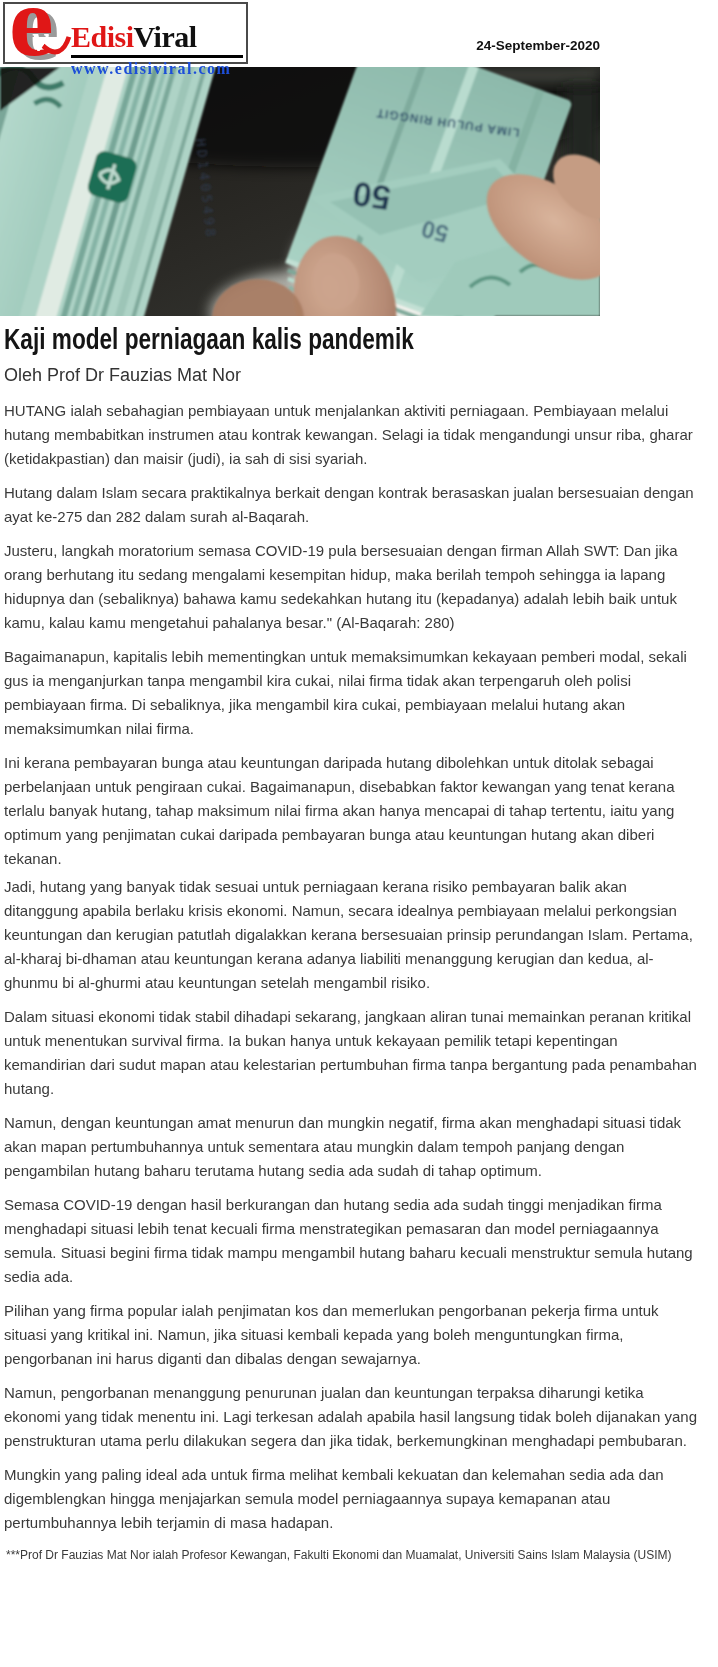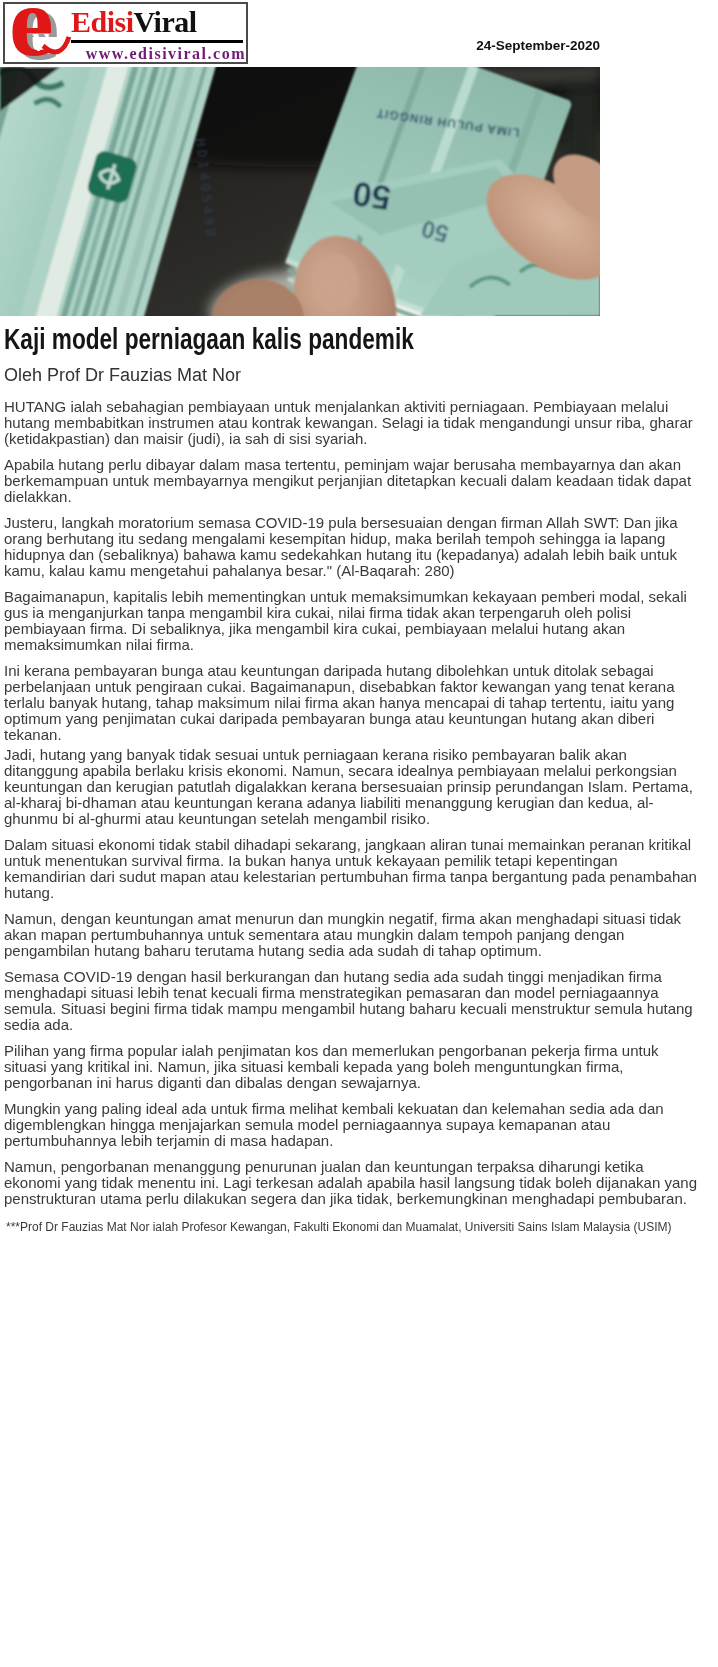--- a/index.html
+++ b/index.html
@@ -3,38 +3,38 @@
 <meta charset="utf-8">
 <style>
   html,body{margin:0;padding:0;background:#fff;}
   .page{position:relative;width:718px;height:1667px;background:#fff;overflow:hidden;
         font-family:"Liberation Sans",sans-serif;}
   
   .header{position:relative;height:67px;}
   .logo-box{position:absolute;left:3px;top:2px;width:241px;height:58px;
             border:2px solid #4a4a4a;background:#fff;display:flex;align-items:flex-start;}
   .logo-mark{width:66px;height:58px;flex:0 0 66px;}
-  .logo-textcol{flex:1;padding-top:1px;}
+  .logo-textcol{flex:1;padding-top:16px;}
   .logo-title{font-family:"Liberation Serif",serif;font-weight:bold;font-size:30px;
               line-height:34px;letter-spacing:-0.5px;border-bottom:3px solid #000;
               padding-bottom:1px;margin-right:3px;}
   .logo-title .red{color:#e01717;}
   .logo-title .black{color:#111;}
   .logo-url{font-family:"Liberation Serif",serif;font-weight:bold;font-size:16px;
-            color:#701a75;letter-spacing:1.5px;text-align:right;margin-top:2px;}
+            color:#1d4ed8;letter-spacing:1.5px;text-align:left;margin-top:2px;}
   .date{position:absolute;right:118px;top:38px;font-weight:bold;font-size:13.5px;color:#111;}
   
   .photo{display:block;width:600px;height:249px;}
   
   .article{padding-left:4px;padding-right:10px;}
   h1.headline{margin:6px 0 0 0;font-size:29px;line-height:34px;color:#151515;
               font-weight:bold;white-space:nowrap;transform:scaleX(0.78);
               transform-origin:left center;letter-spacing:0;}
   .byline{margin-top:9px;font-size:18px;line-height:20px;color:#333;}
-  .body-text{margin-top:14px;width:694px;font-size:15px;line-height:16px;color:#3a3a3a;}
+  .body-text{margin-top:14px;width:694px;font-size:15px;line-height:24px;color:#3a3a3a;}
   .body-text p{margin:0 0 10px 0;}
   .body-text p.tight{margin-top:-6px;}
   .footer-note{margin-top:2px;width:694px;font-size:12px;line-height:20px;color:#3a3a3a;
                padding-left:2px;}
 </style>
 </head>
 <body>
 
 <div class="page">
 
@@ -153,29 +153,29 @@
       <ellipse cx="258" cy="252" rx="46" ry="40" fill="#a87c62" opacity="0.9"></ellipse>
     </g>
   </svg>
 
   <div class="article">
     <h1 class="headline">Kaji model perniagaan kalis pandemik</h1>
     <div class="byline">Oleh Prof Dr Fauzias Mat Nor</div>
 
     <div class="body-text">
       <p>HUTANG ialah sebahagian pembiayaan untuk menjalankan aktiviti perniagaan. Pembiayaan melalui hutang membabitkan instrumen atau kontrak kewangan. Selagi ia tidak mengandungi unsur riba, gharar (ketidakpastian) dan maisir (judi), ia sah di sisi syariah.</p>
-      <p>Apabila hutang perlu dibayar dalam masa tertentu, peminjam wajar berusaha membayarnya dan akan berkemampuan untuk membayarnya mengikut perjanjian ditetapkan kecuali dalam keadaan tidak dapat dielakkan.</p>
+      <p>Hutang dalam Islam secara praktikalnya berkait dengan kontrak berasaskan jualan bersesuaian dengan ayat ke-275 dan 282 dalam surah al-Baqarah.</p>
       <p>Justeru, langkah moratorium semasa COVID-19 pula bersesuaian dengan firman Allah SWT: Dan jika orang berhutang itu sedang mengalami kesempitan hidup, maka berilah tempoh sehingga ia lapang hidupnya dan (sebaliknya) bahawa kamu sedekahkan hutang itu (kepadanya) adalah lebih baik untuk kamu, kalau kamu mengetahui pahalanya besar." (Al-Baqarah: 280)</p>
       <p>Bagaimanapun, kapitalis lebih mementingkan untuk memaksimumkan kekayaan pemberi modal, sekali gus ia menganjurkan tanpa mengambil kira cukai, nilai firma tidak akan terpengaruh oleh polisi pembiayaan firma. Di sebaliknya, jika mengambil kira cukai, pembiayaan melalui hutang akan memaksimumkan nilai firma.</p>
       <p>Ini kerana pembayaran bunga atau keuntungan daripada hutang dibolehkan untuk ditolak sebagai perbelanjaan untuk pengiraan cukai. Bagaimanapun, disebabkan faktor kewangan yang tenat kerana terlalu banyak hutang, tahap maksimum nilai firma akan hanya mencapai di tahap tertentu, iaitu yang optimum yang penjimatan cukai daripada pembayaran bunga atau keuntungan hutang akan diberi tekanan.</p>
       <p class="tight">Jadi, hutang yang banyak tidak sesuai untuk perniagaan kerana risiko pembayaran balik akan ditanggung apabila berlaku krisis ekonomi. Namun, secara idealnya pembiayaan melalui perkongsian keuntungan dan kerugian patutlah digalakkan kerana bersesuaian prinsip perundangan Islam. Pertama, al-kharaj bi-dhaman atau keuntungan kerana adanya liabiliti menanggung kerugian dan kedua, al-ghunmu bi al-ghurmi atau keuntungan setelah mengambil risiko.</p>
       <p>Dalam situasi ekonomi tidak stabil dihadapi sekarang, jangkaan aliran tunai memainkan peranan kritikal untuk menentukan survival firma. Ia bukan hanya untuk kekayaan pemilik tetapi kepentingan kemandirian dari sudut mapan atau kelestarian pertumbuhan firma tanpa bergantung pada penambahan hutang.</p>
       <p>Namun, dengan keuntungan amat menurun dan mungkin negatif, firma akan menghadapi situasi tidak akan mapan pertumbuhannya untuk sementara atau mungkin dalam tempoh panjang dengan pengambilan hutang baharu terutama hutang sedia ada sudah di tahap optimum.</p>
       <p>Semasa COVID-19 dengan hasil berkurangan dan hutang sedia ada sudah tinggi menjadikan firma menghadapi situasi lebih tenat kecuali firma menstrategikan pemasaran dan model perniagaannya semula. Situasi begini firma tidak mampu mengambil hutang baharu kecuali menstruktur semula hutang sedia ada.</p>
       <p>Pilihan yang firma popular ialah penjimatan kos dan memerlukan pengorbanan pekerja firma untuk situasi yang kritikal ini. Namun, jika situasi kembali kepada yang boleh menguntungkan firma, pengorbanan ini harus diganti dan dibalas dengan sewajarnya.</p>
+      <p>Namun, pengorbanan menanggung penurunan jualan dan keuntungan terpaksa diharungi ketika ekonomi yang tidak menentu ini. Lagi terkesan adalah apabila hasil langsung tidak boleh dijanakan yang penstrukturan utama perlu dilakukan segera dan jika tidak, berkemungkinan menghadapi pembubaran.</p>
       <p>Mungkin yang paling ideal ada untuk firma melihat kembali kekuatan dan kelemahan sedia ada dan digemblengkan hingga menjajarkan semula model perniagaannya supaya kemapanan atau pertumbuhannya lebih terjamin di masa hadapan.</p>
-      <p>Namun, pengorbanan menanggung penurunan jualan dan keuntungan terpaksa diharungi ketika ekonomi yang tidak menentu ini. Lagi terkesan adalah apabila hasil langsung tidak boleh dijanakan yang penstrukturan utama perlu dilakukan segera dan jika tidak, berkemungkinan menghadapi pembubaran.</p>
     </div>
 
     <div class="footer-note">***Prof Dr Fauzias Mat Nor ialah Profesor Kewangan, Fakulti Ekonomi dan Muamalat, Universiti Sains Islam Malaysia (USIM)</div>
   </div>
 
 </div>
 
 </body></html>

